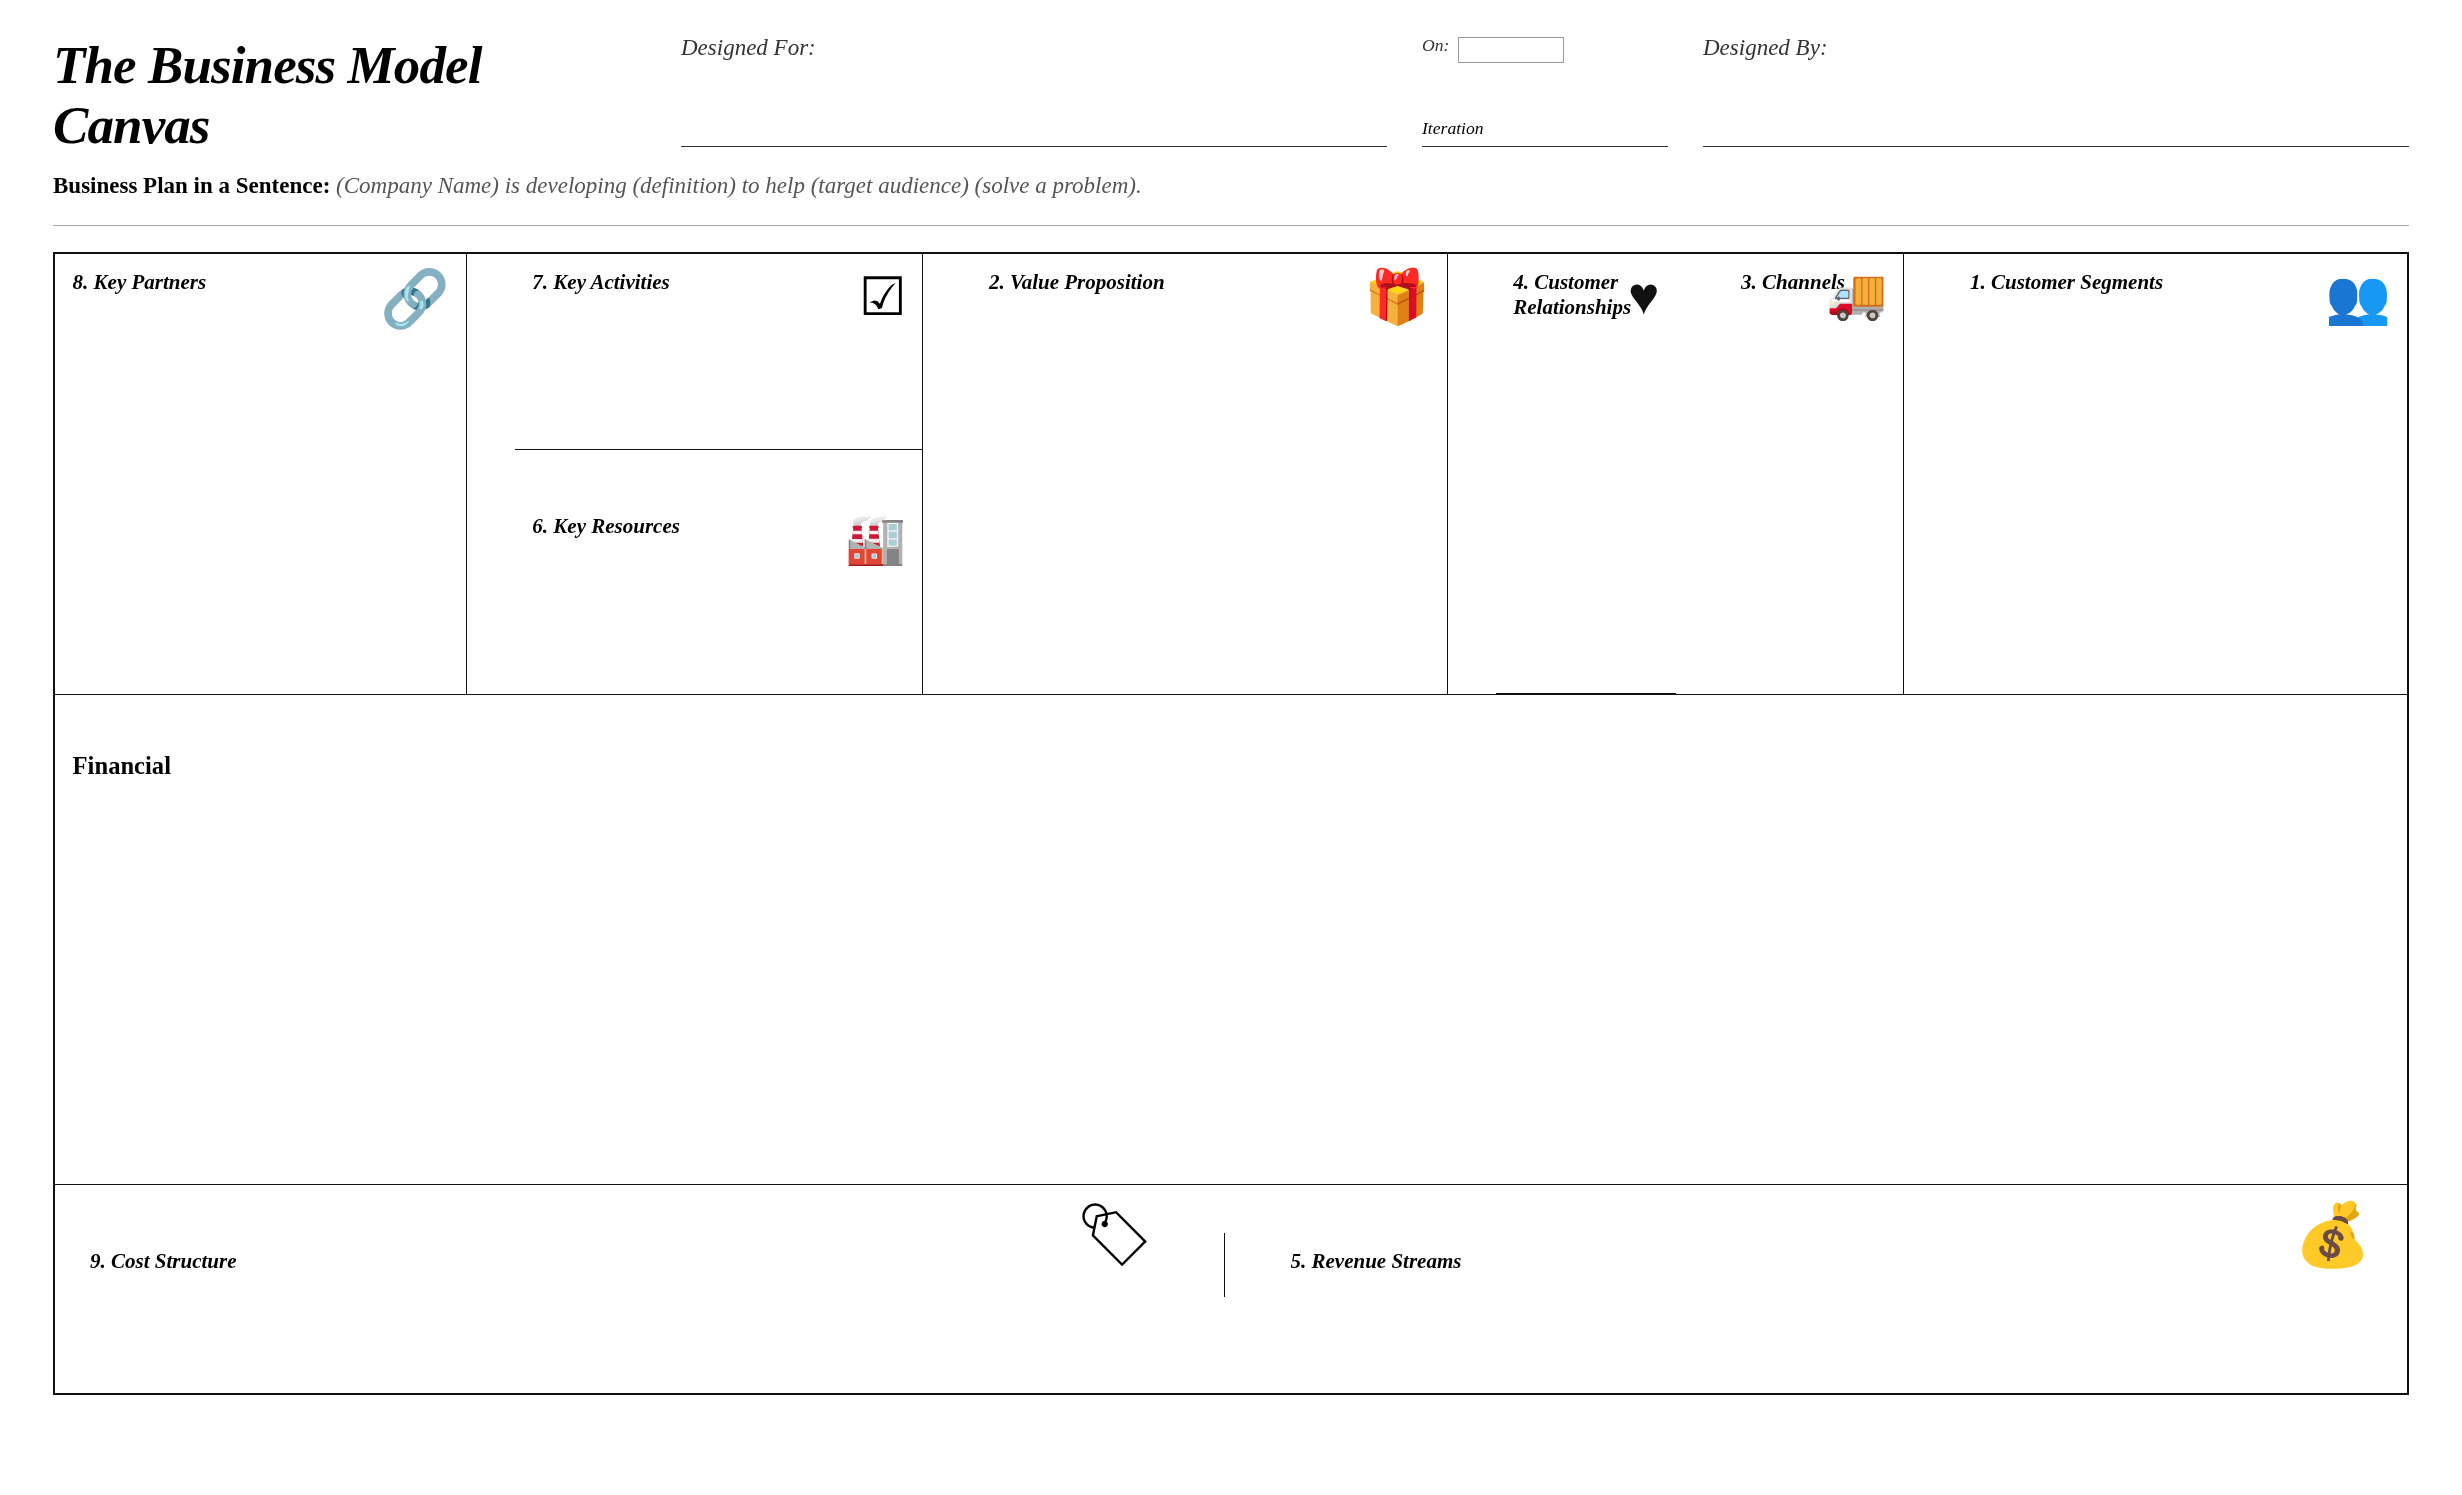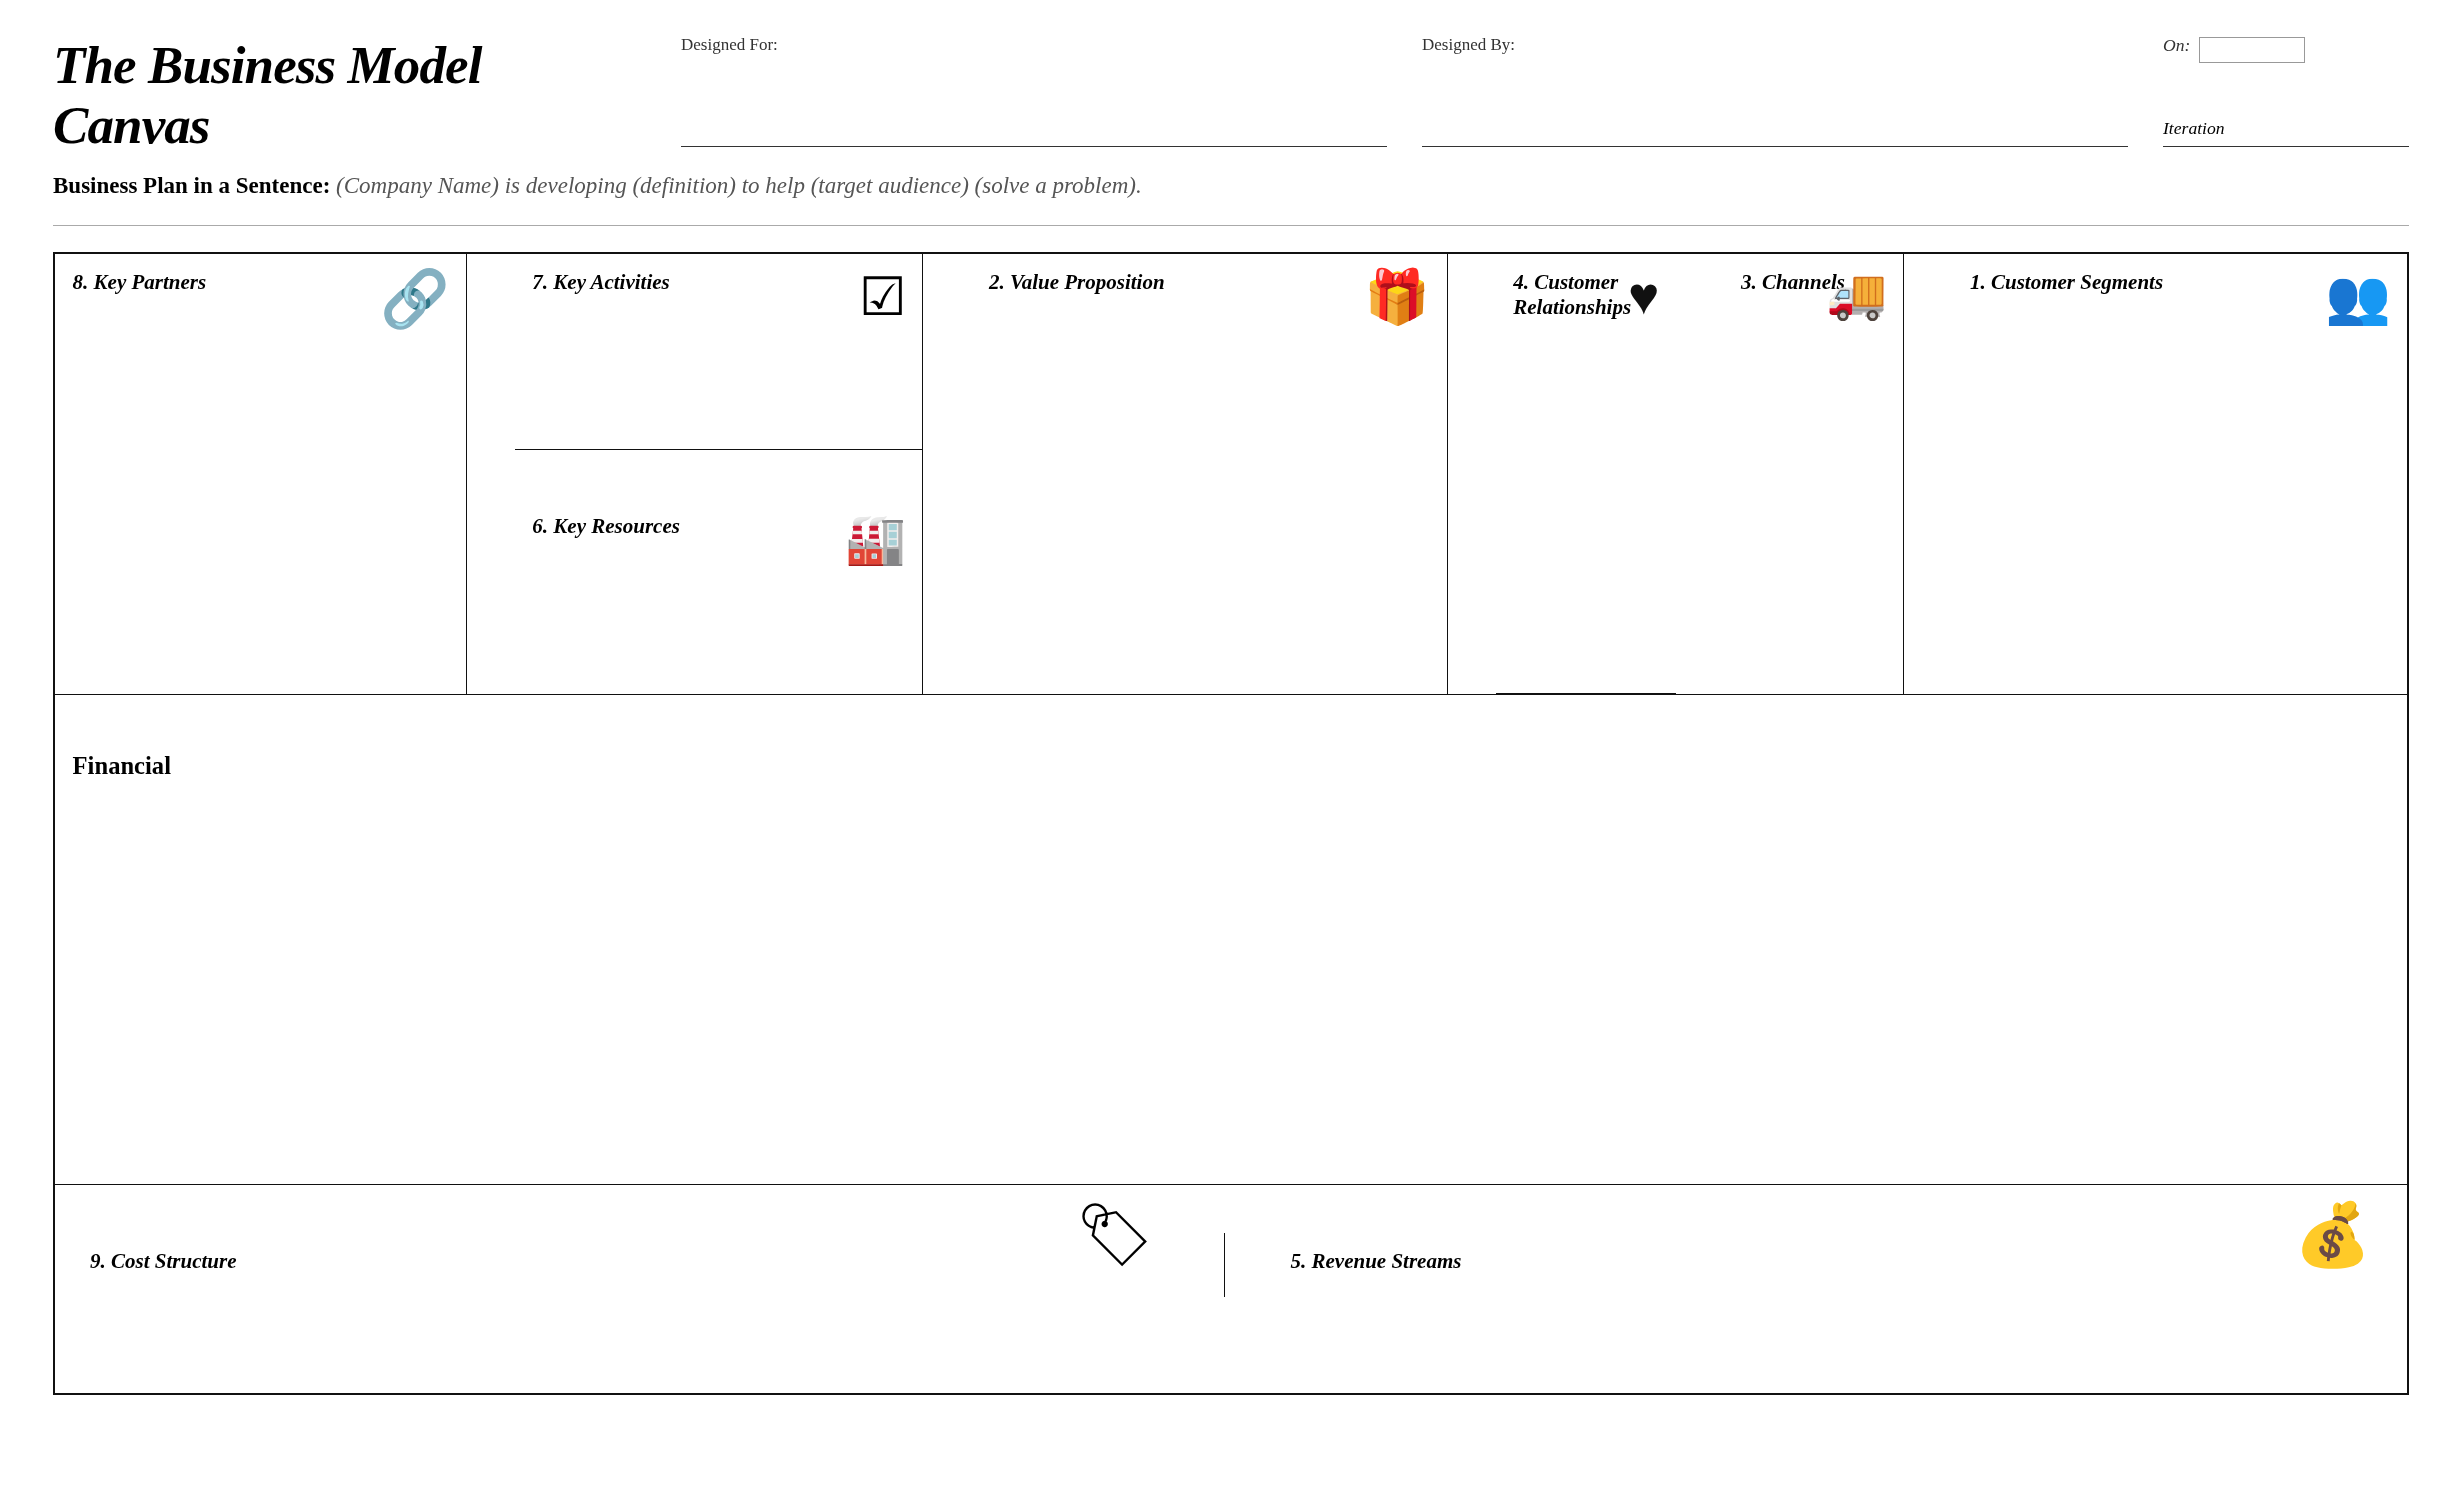--- a/index.html
+++ b/index.html
@@ -31,21 +31,22 @@
       margin-left: 88px;
       gap: 35px;
     }
     .designed-field {
       flex: 1;
       border-bottom: 1.8px solid #333;
       padding-bottom: 7px;
       min-width: 176px;
     }
     .designed-field label {
-      font-size: 17px;
+      font-style: italic;
+      font-size: 23px;
       display: block;
       margin-bottom: 8.8px;
       color: #333;
     }
     .designed-field-on {
       flex: 0 0 246px;
     }
     .designed-on-inner {
       display: flex;
       flex-direction: column;
@@ -112,32 +113,32 @@
 <body>
 
 <div class="header-row">
   <div class="title-block">
     <h1>The Business Model Canvas</h1>
   </div>
   <div class="designed-fields">
     <div class="designed-field">
       <label>Designed For:</label>
     </div>
-    <div class="designed-field">
-      <label>Designed By:</label>
-    </div>
     <div class="designed-field designed-field-on">
       <div class="designed-on-inner">
         <div class="on-row">
           <label>On:</label>
           <div class="box"></div>
         </div>
         <span class="iteration-label">Iteration</span>
       </div>
     </div>
+    <div class="designed-field">
+      <label>Designed By:</label>
+    </div>
   </div>
 </div>
 
 <p class="business-sentence">
   <span class="label">Business Plan in a Sentence:</span>
   <span class="placeholder">(Company Name) is developing (definition) to help (target audience) (solve a problem).</span>
 </p>
 
 <hr class="divider">
 

